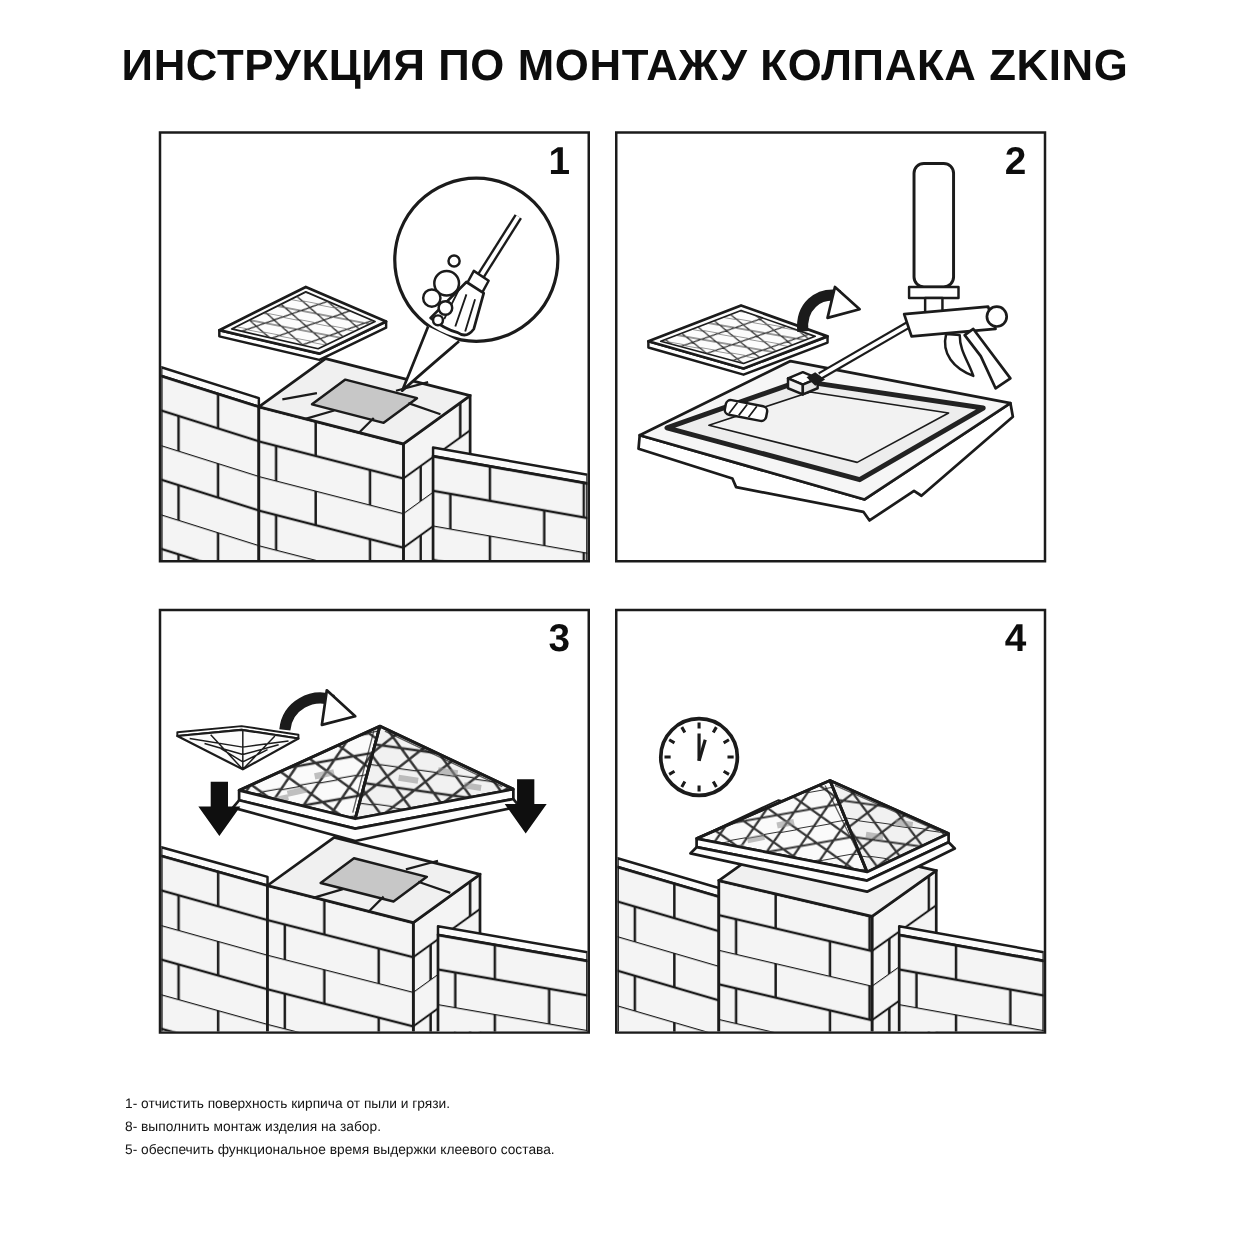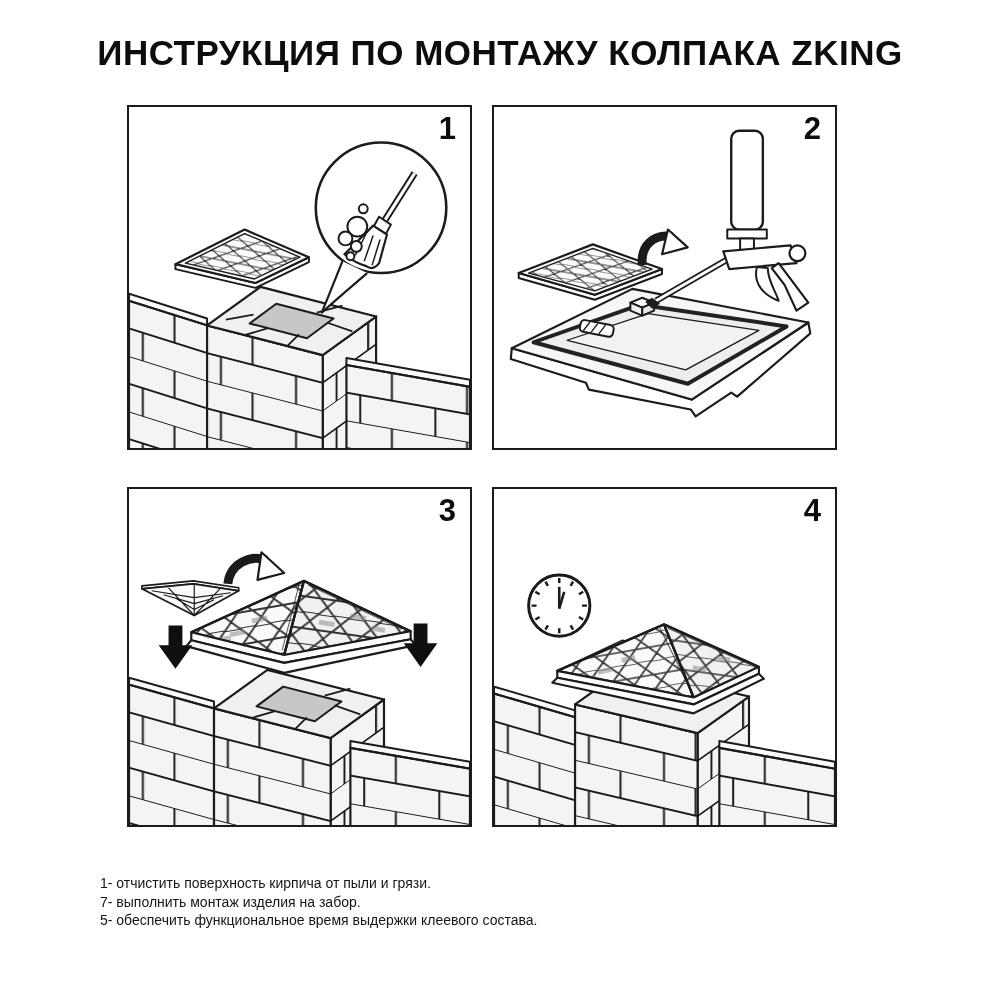--- a/index.html
+++ b/index.html
@@ -14,21 +14,21 @@
   }
   .panel{
     position:absolute;background:#fff;border:2px solid #1b1b1b;box-sizing:border-box;
   }
   .panel svg{display:block;width:100%;height:100%;}
   .num{
     position:absolute;top:4px;right:14px;font-size:31px;font-weight:bold;color:#0d0d0d;
   }
   .steps{
     position:absolute;left:100px;top:874px;width:860px;
-    font-size:14px;line-height:18.5px;color:#151515;
+    font-size:11px;line-height:18.5px;color:#151515;
   }
   .steps div{white-space:nowrap;}
 </style>
 </head>
 <body>
 
 <svg width="0" height="0" style="position:absolute" aria-hidden="true">
   <defs>
     <pattern id="brickP" width="76" height="56" patternUnits="userSpaceOnUse">
       <rect width="76" height="56" fill="#f4f4f4"></rect>
@@ -315,15 +315,15 @@
         <line x1="0" y1="3" x2="0" y2="-19" stroke="#1b1b1b" stroke-width="2.6"></line>
         <line x1="0" y1="3" x2="5" y2="-14" stroke="#1b1b1b" stroke-width="2.6"></line>
       </g>
     </g>
   </svg>
   <div class="num">4</div>
 </div>
 
 <div class="steps">
   <div>1- отчистить поверхность кирпича от пыли и грязи.</div>
-  <div>7- выполнить монтаж изделия на забор.</div>
+  <div>8- выполнить монтаж изделия на забор.</div>
   <div>5- обеспечить функциональное время выдержки клеевого состава.</div>
 </div>
 
 </body></html>

